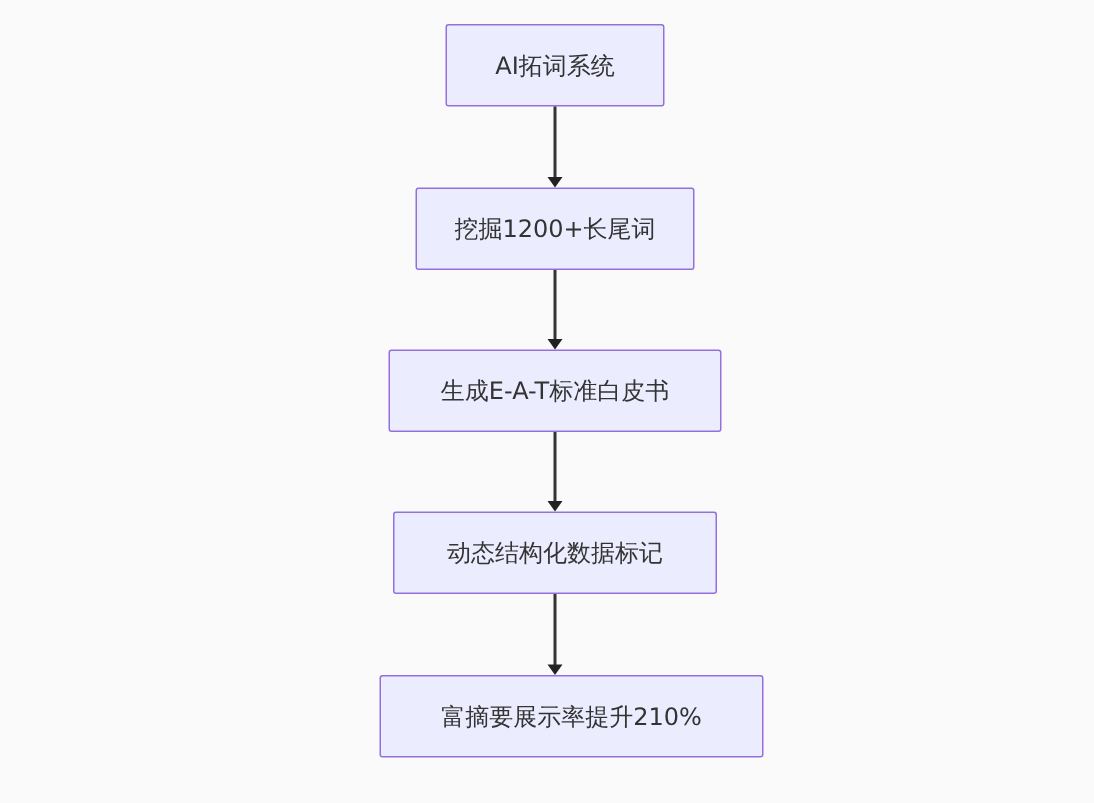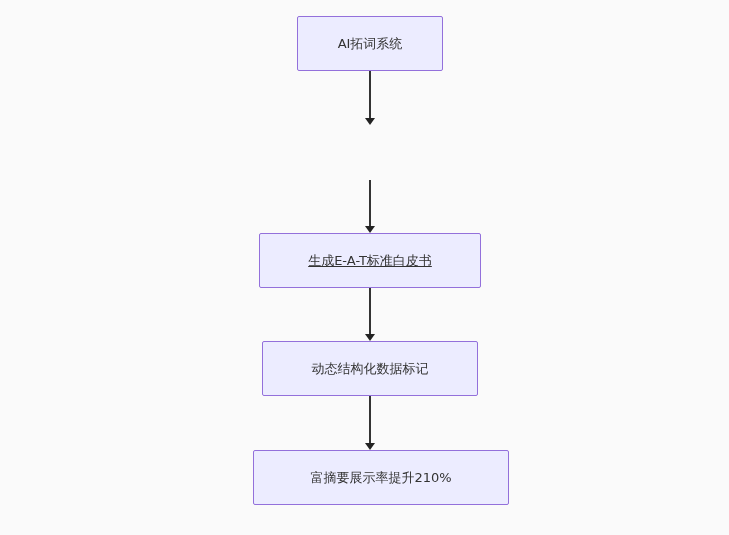--- a/index.html
+++ b/index.html
@@ -18,27 +18,27 @@
     position: absolute;
     height: 55px;
     background: #ececff;
     border: 1.5px solid #9370db;
     border-radius: 2px;
     box-sizing: border-box;
     display: flex;
     align-items: center;
     justify-content: center;
     color: #333333;
-    font-size: 13px;
+    font-size: 16px;
     line-height: 1;
     white-space: nowrap;
   }
   .n1 { left: 297px; top: 16px;  width: 146px; }
   .n2 { left: 277px; top: 125px; width: 186px; }
-  .n3 { left: 259px; top: 233px; width: 222px; text-decoration: underline; }
+  .n3 { left: 259px; top: 233px; width: 222px; }
   .n4 { left: 262px; top: 341px; width: 216px; }
   .n5 { left: 253px; top: 450px; width: 256px; }
 
   .arrow {
     position: absolute;
     left: 364px;
     width: 12px;
   }
   .arrow .line {
     position: absolute;
@@ -70,20 +70,23 @@
 
   <div class="node n1">
     <span>AI拓词系统</span>
   </div>
 
   <div class="arrow a1">
     <div class="line"></div>
     <div class="head"></div>
   </div>
 
+  <div class="node n2">
+    <span>挖掘1200+长尾词</span>
+  </div>
 
   <div class="arrow a2">
     <div class="line"></div>
     <div class="head"></div>
   </div>
 
   <div class="node n3">
     <span>生成E-A-T标准白皮书</span>
   </div>
 

